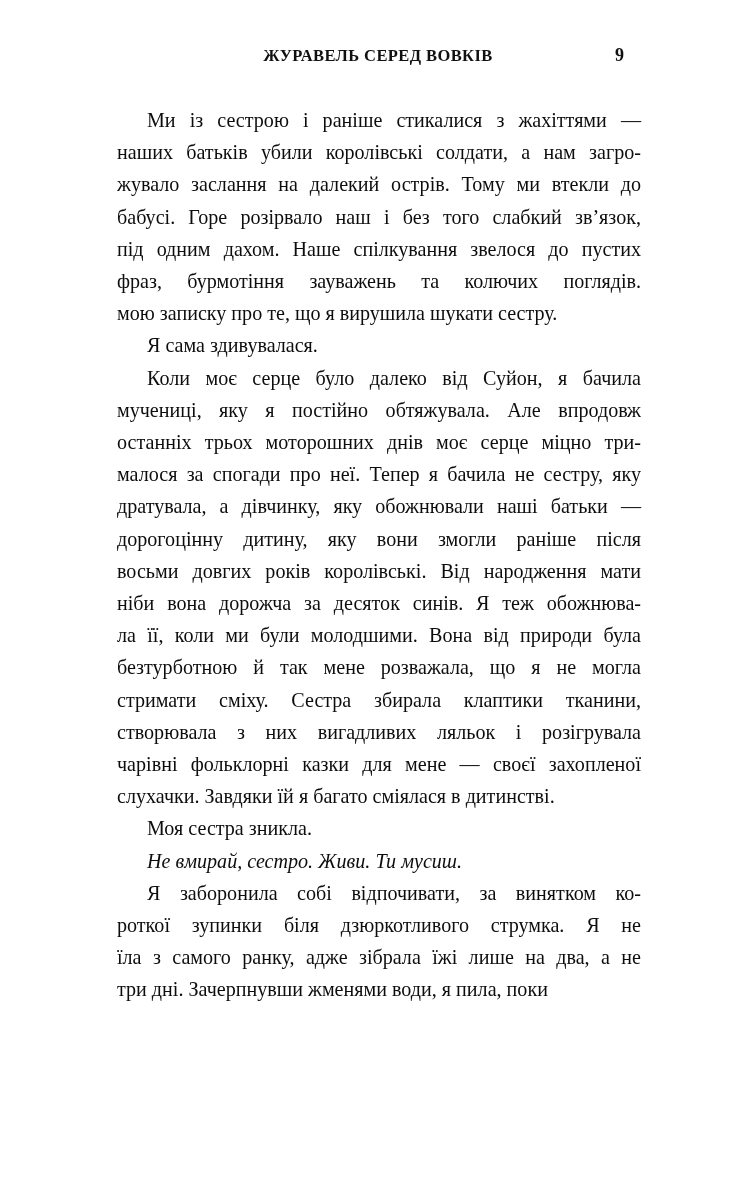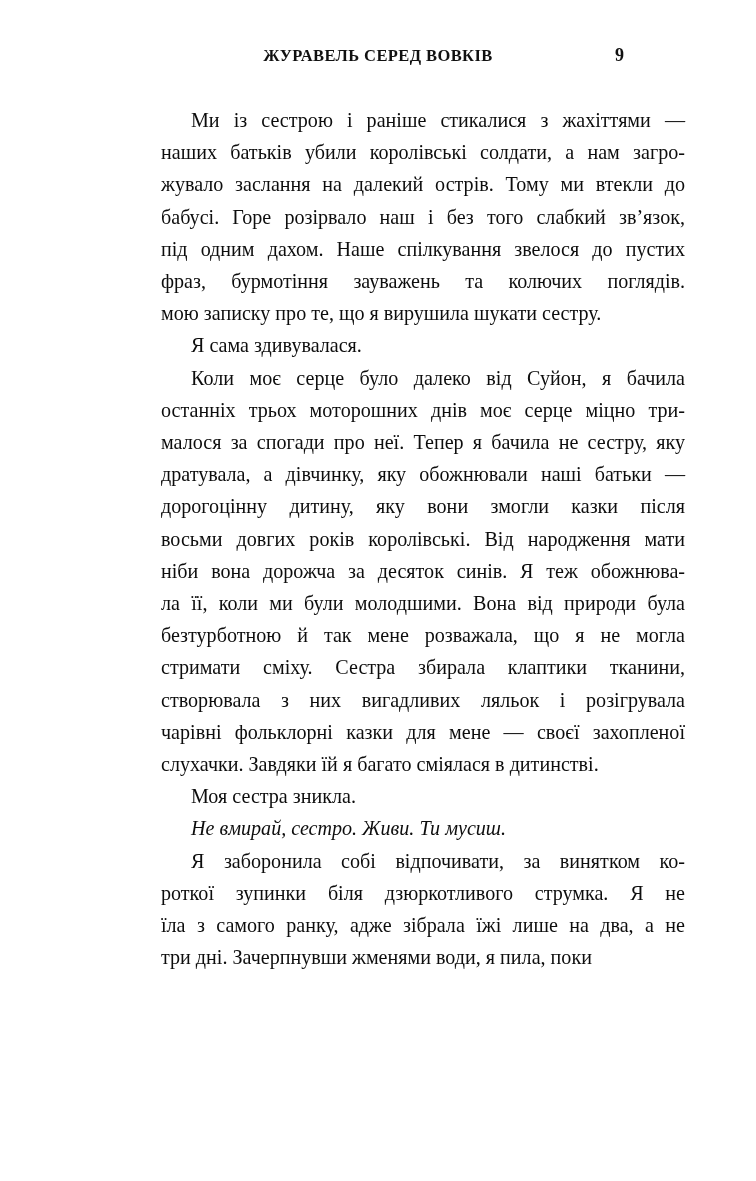--- a/index.html
+++ b/index.html
@@ -50,21 +50,20 @@
     font-weight: bold;
     color: #111111;
   }
 
   
   .textblock {
     position: absolute;
     left: 117px;
     top: 104px;
     width: 524px;
-    margin-left: 44px;
   }
   p.para {
     margin: 0;
     font-size: 20.1px;
     line-height: 32.2px;
     text-align: justify;
     text-indent: 30px;
     color: #0d0d0d;
     -moz-text-align-last: left;
     text-align-last: left;
@@ -112,24 +111,25 @@
         <span class="line justify">бабусі. Горе розірвало наш і без того слабкий зв’язок,</span>
         <span class="line justify">під одним дахом. Наше спілкування звелося до пустих</span>
         <span class="line justify">фраз, бурмотіння зауважень та колючих поглядів.</span>
         <span class="line last">мою записку про те, що я вирушила шукати сестру.</span>
       </p>
       <p class="para">
         <span class="line last first">Я сама здивувалася.</span>
       </p>
       <p class="para">
         <span class="line justify first">Коли моє серце було далеко від Суйон, я бачила</span>
+        <span class="line justify">мучениці, яку я постійно обтяжувала. Але впродовж</span>
         <span class="line justify">останніх трьох моторошних днів моє серце міцно три-</span>
         <span class="line justify">малося за спогади про неї. Тепер я бачила не сестру, яку</span>
         <span class="line justify">дратувала, а дівчинку, яку обожнювали наші батьки —</span>
-        <span class="line justify">дорогоцінну дитину, яку вони змогли казки після</span>
+        <span class="line justify">дорогоцінну дитину, яку вони змогли раніше після</span>
         <span class="line justify">восьми довгих років королівські. Від народження мати</span>
         <span class="line justify">ніби вона дорожча за десяток синів. Я теж обожнюва-</span>
         <span class="line justify">ла її, коли ми були молодшими. Вона від природи була</span>
         <span class="line justify">безтурботною й так мене розважала, що я не могла</span>
         <span class="line justify">стримати сміху. Сестра збирала клаптики тканини,</span>
         <span class="line justify">створювала з них вигадливих ляльок і розігрувала</span>
         <span class="line justify">чарівні фольклорні казки для мене — своєї захопленої</span>
         <span class="line last">слухачки. Завдяки їй я багато сміялася в дитинстві.</span>
       </p>
       <p class="para">

